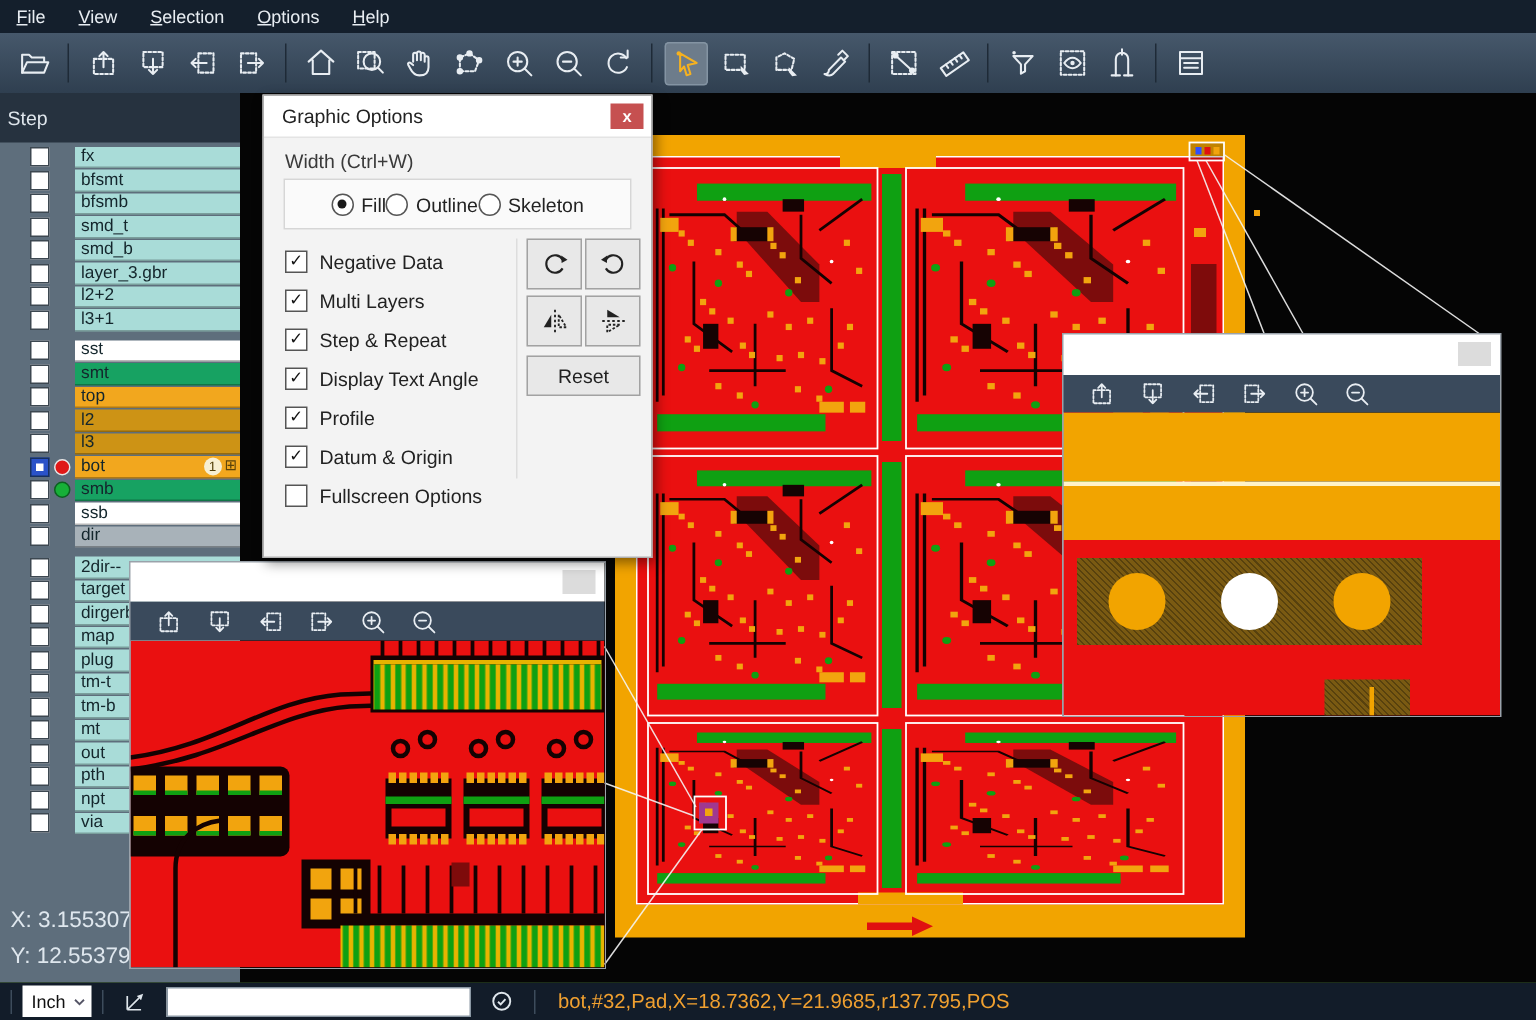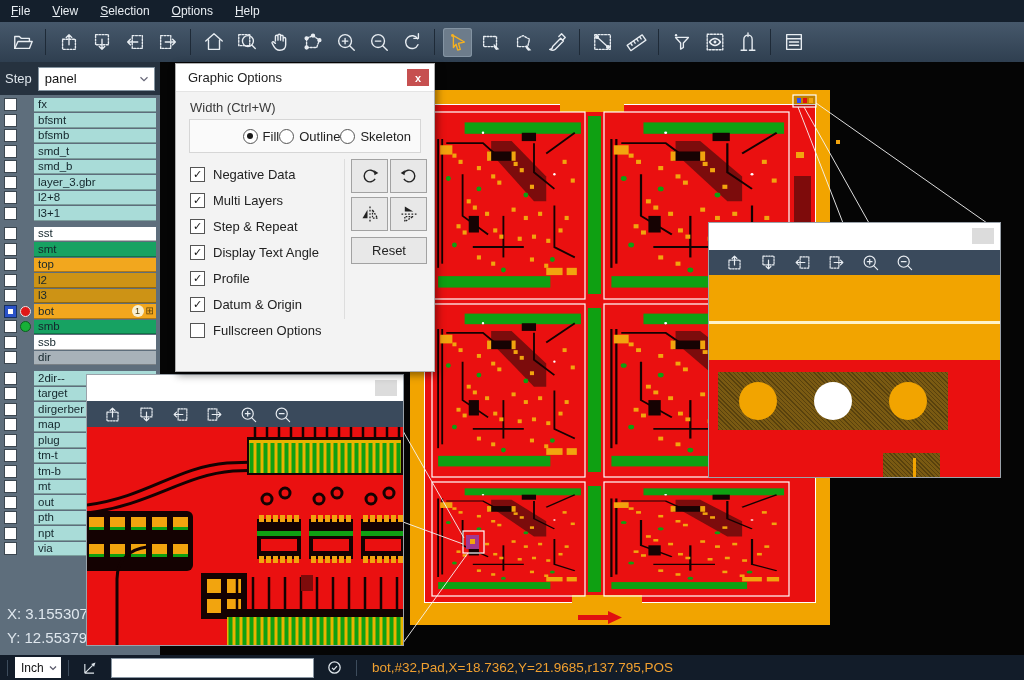--- a/index.html
+++ b/index.html
@@ -17,21 +17,21 @@
   .tbtn.sel{background:#6d7c8b;color:#f5b120;box-shadow:inset 0 0 0 1px #8494a3;}
   .tbtn svg{width:22px;height:22px;}
   .tsep{width:1px;height:26px;background:#1e2a37;margin:0 6px;}
   
   .sidebar{position:absolute;left:0;top:62px;width:160px;height:593px;background:#5e6e7c;}
   .step-row{position:absolute;left:0;top:0;width:160px;height:33px;background:#26323f;display:flex;align-items:center;}
   .step-label{color:#dfe6ec;font-size:13px;margin:0 6px 0 5px;}
   .step-select{flex:1;height:22px;margin-right:5px;background:#fff;border:1px solid #8494a0;display:flex;align-items:center;font-size:13px;color:#111;padding-left:6px;justify-content:space-between;}
   .step-select svg{width:14px;height:14px;color:#667;margin-right:3px;}
   .layer-list{position:absolute;left:0;top:35px;width:160px;}
-  .lrow{display:flex;align-items:center;height:15.5px;}
+  .lrow{display:flex;align-items:center;height:15.5px;margin-left:16px;}
   .lgap{height:5px;}
   .cb{width:11px;height:11px;background:#fff;border:1px solid #3c4750;margin-left:4px;flex:none;display:flex;align-items:center;justify-content:center;}
   .cb.blue{background:#2a52c8;border-color:#17305e;}
   .cb.blue .cbi{width:5px;height:5px;background:#fff;}
   .ind{width:13px;height:13px;margin-left:2px;flex:none;display:flex;align-items:center;justify-content:center;}
   .dot{width:11px;height:11px;border-radius:50%;border:1px solid #e8e8e8;box-sizing:border-box;}
   .lname{width:122px;height:14.5px;line-height:14.5px;font-size:11.5px;color:#14262c;padding-left:4px;box-sizing:border-box;margin-left:2px;
          border-bottom:1px solid rgba(0,0,0,.28);display:flex;align-items:center;}
   .lname .nm{flex:1;}
   .badge{width:12px;height:12px;border-radius:50%;background:#f7efd2;color:#54400a;font-size:9px;line-height:12px;text-align:center;margin-right:2px;}
@@ -52,21 +52,21 @@
   .band-amber{position:absolute;left:0;width:100%;background:#f2a400;}
   .band-line{position:absolute;left:0;width:100%;background:#fff3c8;}
   .band-red{position:absolute;left:0;width:100%;background:#ea1010;}
   .brown{position:absolute;background:#7a5a12;background-image:repeating-linear-gradient(45deg,rgba(0,0,0,.28) 0 1px,transparent 1px 3px);}
   .bigdot{position:absolute;border-radius:50%;}
   
   .dialog{position:absolute;left:175px;top:63px;width:260px;height:309px;background:#f3f3f3;border:1px solid #b0b0b0;box-sizing:border-box;box-shadow:2px 3px 8px rgba(0,0,0,.45);font-size:13px;color:#222;}
   .dtitle{height:27px;background:#fff;display:flex;align-items:center;padding-left:12px;position:relative;border-bottom:1px solid #e4e4e4;}
   .dclose{position:absolute;right:5px;top:5px;width:22px;height:17px;background:#c65050;color:#fff;font-size:11px;font-weight:bold;display:flex;align-items:center;justify-content:center;}
   .dlabel{position:absolute;left:14px;top:36px;color:#3a3a3a;}
-  .groupbox{position:absolute;left:13px;top:55px;width:232px;height:34px;background:#fafafa;border:1px solid #d6d6d6;display:flex;align-items:center;justify-content:flex-end;padding:0 9px;box-sizing:border-box;}
+  .groupbox{position:absolute;left:13px;top:55px;width:232px;height:34px;background:#fafafa;border:1px solid #d6d6d6;display:flex;align-items:center;justify-content:center;padding:0 9px;box-sizing:border-box;}
   .radio{display:flex;align-items:center;gap:5px;}
   .rdot{width:13px;height:13px;border-radius:50%;border:1px solid #555;background:#fff;display:flex;align-items:center;justify-content:center;}
   .rdot.on::after{content:"";width:6px;height:6px;border-radius:50%;background:#1a1a1a;}
   .checks{position:absolute;left:14px;top:97px;}
   .chk{display:flex;align-items:center;height:26px;gap:8px;}
   .box{width:13px;height:13px;background:#fff;border:1px solid #555;font-size:11px;line-height:13px;text-align:center;color:#111;}
   .dpanel{position:absolute;left:168px;top:95px;width:80px;height:160px;border-left:1px solid #ddd;padding-left:6px;}
   .dbtns{display:grid;grid-template-columns:35px 35px;grid-gap:4px;}
   .dbtn{width:35px;height:32px;background:#e8e8e8;border:1px solid #a2a2a2;display:flex;align-items:center;justify-content:center;color:#222;}
   .dbtn svg{width:20px;height:20px;}
@@ -241,26 +241,20 @@
         <svg viewBox="0 0 24 24" fill="none" stroke="currentColor" stroke-width="1.5" stroke-linecap="round" stroke-linejoin="round">
           <rect x="4" y="4" width="16" height="16"></rect>
           <path d="M4 8.5h16M7 12h10M7 15.5h10"></path>
         </svg>
       </div>
     </div>
 
   <div class="sidebar">
     <div class="step-row">
       <span class="step-label">Step</span>
-      <div class="step-select">
-        <span>panel</span>
-        <svg viewBox="0 0 24 24" fill="none" stroke="currentColor" stroke-width="2">
-            <path d="M6 9l6 6 6-6"></path>
-          </svg>
-      </div>
     </div>
     <div class="layer-list" id="layerList">
         <div class="lrow">
           <span class="cb"></span>
           <span class="ind"></span>
           <span class="lname" style="background:#a9dcd8">
             <span class="nm">fx</span>
           </span>
         </div>
         <div class="lrow">
@@ -295,21 +289,21 @@
           <span class="cb"></span>
           <span class="ind"></span>
           <span class="lname" style="background:#a9dcd8">
             <span class="nm">layer_3.gbr</span>
           </span>
         </div>
         <div class="lrow">
           <span class="cb"></span>
           <span class="ind"></span>
           <span class="lname" style="background:#a9dcd8">
-            <span class="nm">l2+8</span>
+            <span class="nm">l2+2</span>
           </span>
         </div>
         <div class="lrow">
           <span class="cb"></span>
           <span class="ind"></span>
           <span class="lname" style="background:#a9dcd8">
             <span class="nm">l3+1</span>
           </span>
         </div>
         <div class="lgap"></div>

